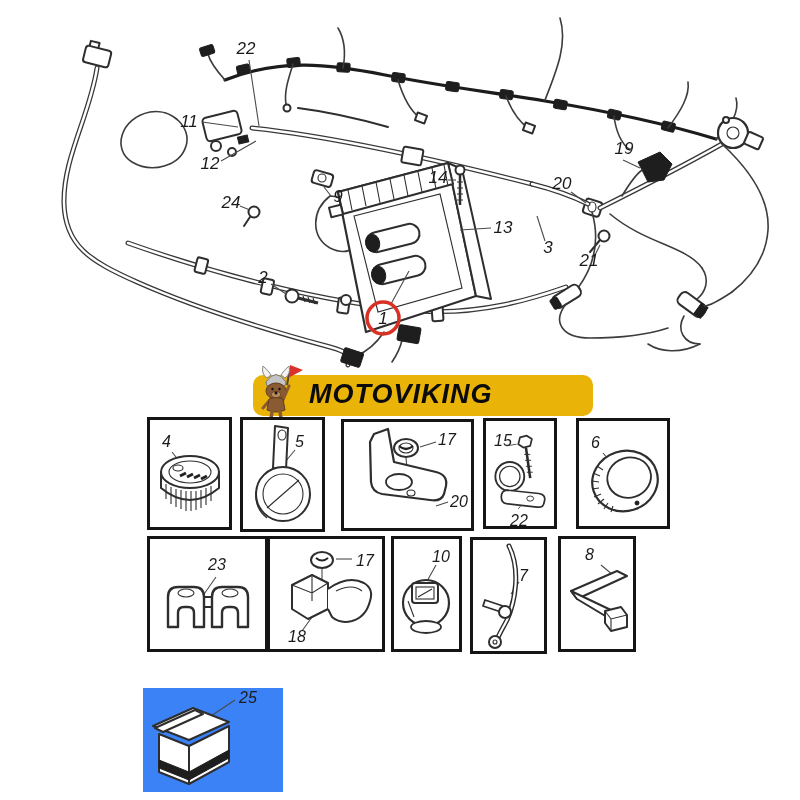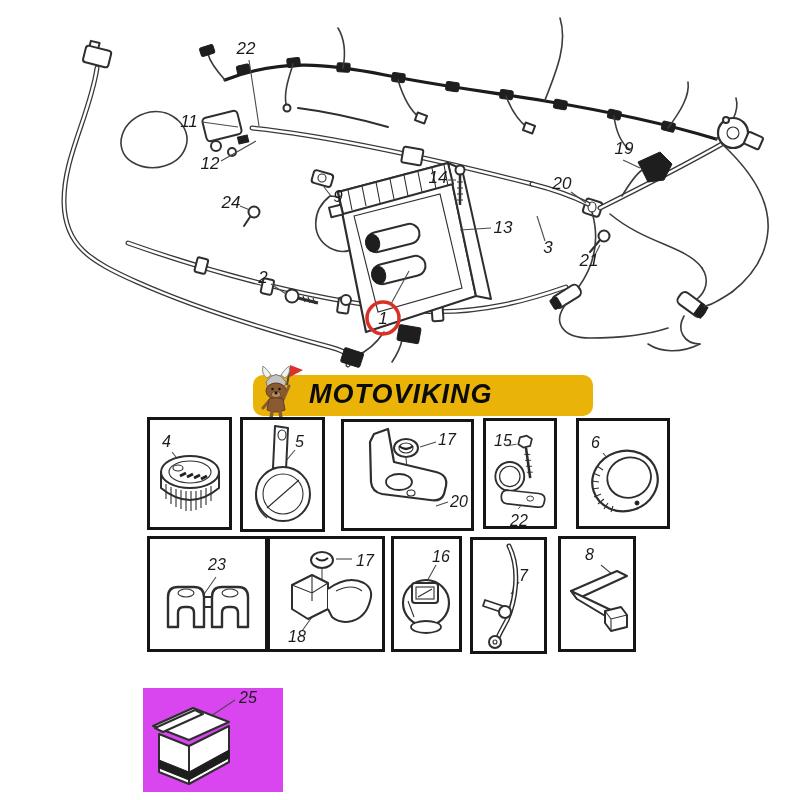--- a/index.html
+++ b/index.html
@@ -24,21 +24,21 @@
 
   
   .logo-pill{position:absolute;left:253px;top:375px;width:340px;height:41px;background:#eab308;border-radius:10px;}
   .logo-text{position:absolute;left:56px;top:4px;font-size:27px;font-weight:900;letter-spacing:1px;color:#0b0b0b;}
   .mascot{position:absolute;left:6px;top:-14px;width:46px;height:60px;}
 
   
   .partbox{position:absolute;border:3px solid #151515;background:#fff;box-sizing:border-box;}
   .partbox svg,.shipbox svg{position:absolute;left:0;top:0;width:100%;height:100%;}
   .plabel{position:absolute;font-size:16px;color:#1b1b1b;line-height:1;}
-  .shipbox{position:absolute;background:#d946ef;}
+  .shipbox{position:absolute;background:#3b82f6;}
 </style>
 </head>
 <body>
 
 <div class="canvas">
 
   <svg class="diagram" viewBox="0 0 800 410">
 
     <g>
       <rect x="90" y="42" width="9" height="7" class="f" transform="rotate(14 95 45)"></rect>
@@ -341,21 +341,21 @@
 
   <div class="partbox" style="left:391px;top:536px;width:71px;height:116px">
     <svg viewBox="0 0 65 110">
       <path class="ld" d="M42,26 L32,44"></path>
       <circle cx="32" cy="64" r="23" class="f" style="stroke-width:2.2"></circle>
       <ellipse cx="32" cy="88" rx="15" ry="6" class="f" style="stroke-width:1.8"></ellipse>
       <rect x="18" y="44" width="26" height="20" rx="3" class="f"></rect>
       <rect x="22" y="48" width="18" height="12" class="thin"></rect>
       <path class="thin" d="M24,58 L38,50 M14,62 L20,78"></path>
     </svg>
-    <span class="plabel" style="left:38px;top:10px">16</span>
+    <span class="plabel" style="left:38px;top:10px">10</span>
   </div>
 
   <div class="partbox" style="left:470px;top:537px;width:77px;height:117px">
     <svg viewBox="0 0 71 111">
       <path class="ld" d="M46,42 L38,54"></path>
       <path d="M36,6 C48,30 42,62 34,80 C30,88 26,94 24,100" style="stroke:#2b2b2b;stroke-width:5;fill:none;stroke-linecap:round"></path>
       <path d="M36,6 C48,30 42,62 34,80 C30,88 26,94 24,100" style="stroke:#fff;stroke-width:2.2;fill:none;stroke-linecap:round"></path>
       <path d="M30,66 L12,60 L10,66 L28,72 Z" class="f" style="stroke-width:1.8"></path>
       <circle cx="32" cy="72" r="6" class="f"></circle>
       <circle cx="22" cy="102" r="6" class="f"></circle>

